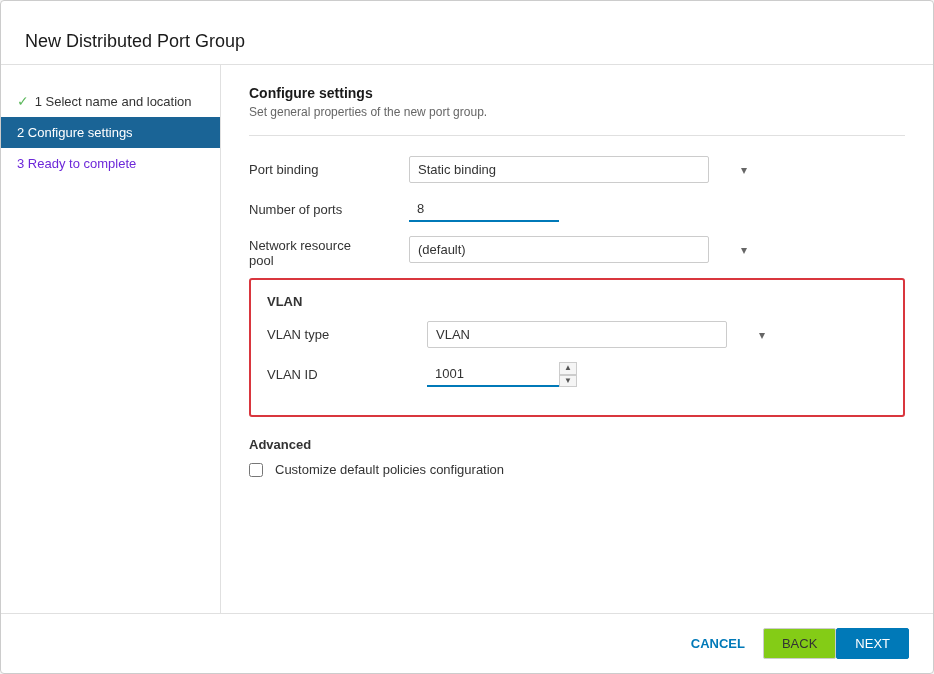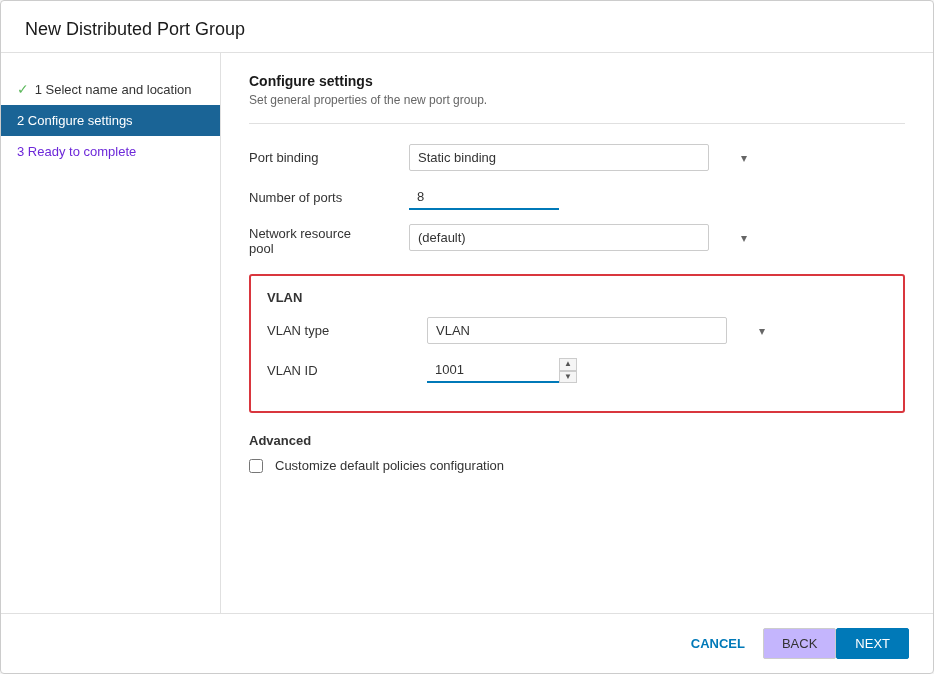--- a/index.html
+++ b/index.html
@@ -16,21 +16,21 @@
     .dialog {
       background: #fff;
       border: 1px solid #ccc;
       border-radius: 4px;
       width: 934px;
       min-height: 674px;
       display: flex;
       flex-direction: column;
     }
     .dialog-title {
-      padding: 18px 24px 12px;
+      padding: 30px 24px 12px;
       font-size: 18px;
       font-weight: 400;
       color: #1a1a1a;
       border-bottom: 1px solid #e0e0e0;
     }
     .dialog-body {
       display: flex;
       flex: 1;
     }
     
@@ -238,32 +238,32 @@
       font-weight: 500;
       border: 1px solid transparent;
     }
     .btn-cancel {
       background: transparent;
       border: none;
       color: #0079b8;
       font-weight: 600;
     }
     .btn-back {
-      background: #c4b5fd;
+      background: #84cc16;
       border: 1px solid #ccc;
       color: #333;
     }
     .btn-next {
       background: #0079b8;
       color: #fff;
       border: 1px solid #0079b8;
     }
     .form-row-multi {
       display: flex;
-      margin-bottom: 18px;
+      margin-bottom: 10px;
     }
     .form-row-multi .form-label {
       padding-top: 2px;
     }
   </style>
 </head>
 <body>
 
 <div class="dialog">
 

